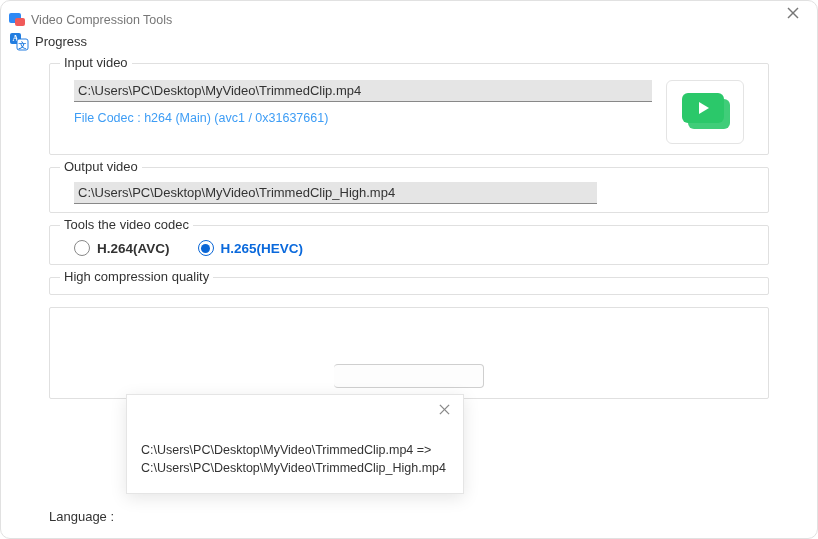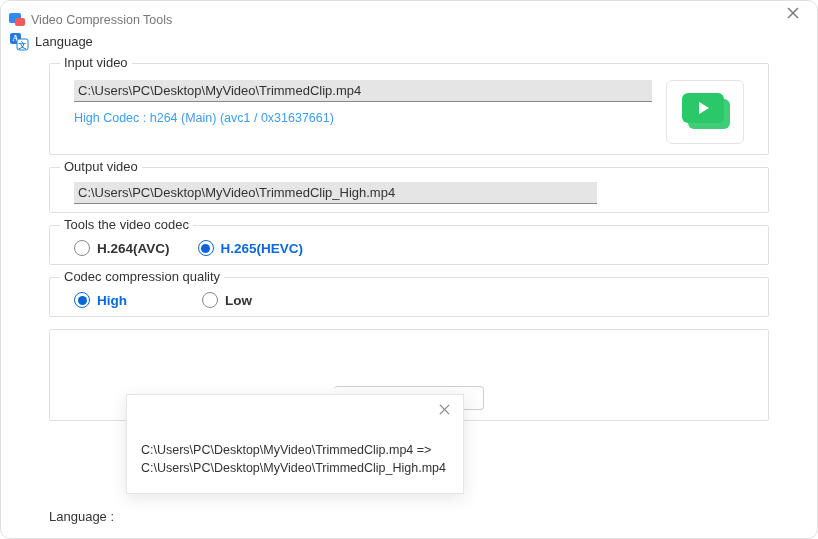--- a/index.html
+++ b/index.html
@@ -261,31 +261,31 @@
 
   <div class="langbar">
     <span class="lang-icon">
       <svg viewBox="0 0 20 20">
         <rect x="1" y="2" width="11" height="11" rx="2" fill="#227de0"></rect>
         <text x="6.5" y="10" font-size="8" font-family="Segoe UI" fill="#fff" text-anchor="middle" font-weight="700">A</text>
         <rect x="8" y="8" width="11" height="11" rx="2" fill="#fff" stroke="#227de0" stroke-width="1"></rect>
         <text x="13.5" y="16.5" font-size="8" font-family="Segoe UI" fill="#227de0" text-anchor="middle" font-weight="700">文</text>
       </svg>
     </span>
-    <span class="lang-label">Language</span>
+    <span class="lang-label">Progress</span>
   </div>
 
   <div class="content">
 
     <div class="group" style="padding-bottom:10px;">
       <div class="group-legend">Input video</div>
       <div class="ig-body">
         <div class="ig-left">
           <input type="text" class="text-input" value="C:\Users\PC\Desktop\MyVideo\TrimmedClip.mp4" style="">
-          <span class="codec-info">High Codec : h264 (Main) (avc1 / 0x31637661)</span>
+          <span class="codec-info">File Codec : h264 (Main) (avc1 / 0x31637661)</span>
         </div>
         <div class="video-tile">
           <span class="video-stack">
             <span class="video-back"></span>
             <span class="video-front">
                 <span class="play-triangle"></span>
               </span>
           </span>
         </div>
       </div>
@@ -306,31 +306,21 @@
           <span>H.264(AVC)</span>
         </div>
         <div class="radio-item selected">
           <span class="radio-dot"></span>
           <span>H.265(HEVC)</span>
         </div>
       </div>
     </div>
 
     <div class="group">
-      <div class="group-legend">Codec compression quality</div>
-      <div class="radio-row">
-        <div class="radio-item selected" style="min-width:100px;">
-          <span class="radio-dot"></span>
-          <span>High</span>
-        </div>
-        <div class="radio-item">
-          <span class="radio-dot"></span>
-          <span>Low</span>
-        </div>
-      </div>
+      <div class="group-legend">High compression quality</div>
     </div>
 
     <div class="wide-slot">
       <div class="compress-btn-fragment"></div>
     </div>
 
   </div>
 
   <div class="progress-row">Language :</div>
 

